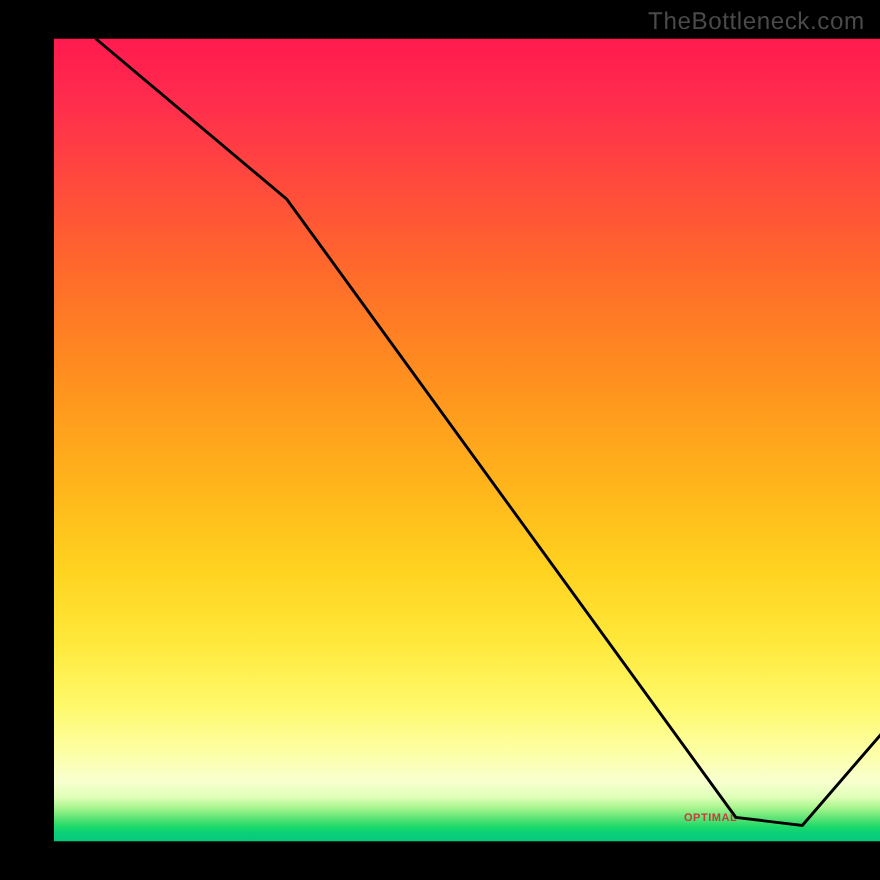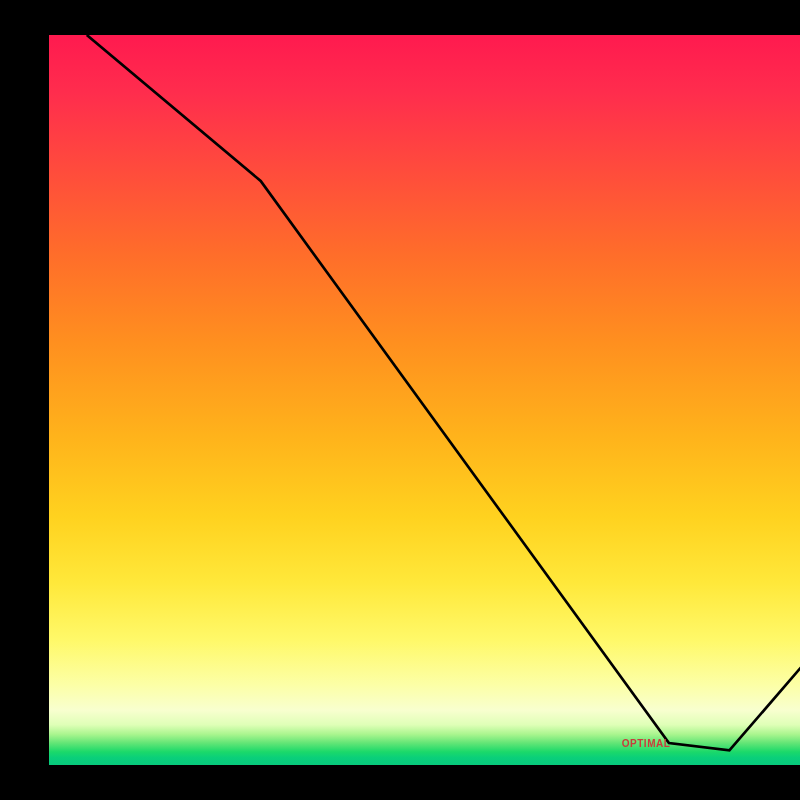--- a/index.html
+++ b/index.html
@@ -80,20 +80,21 @@
     font-weight: 700;
     letter-spacing: 0.5px;
     z-index: 12;
     white-space: nowrap;
   }
 </style>
 </head>
 <body>
 
 <div class="frame">
+  <div class="watermark">TheBottleneck.com</div>
 
   <div class="plot-area">
     <div class="gradient-bg"></div>
 
     <svg class="line-svg" viewBox="0 0 730 730" preserveAspectRatio="none">
 
       <path id="curve-path" fill="none" stroke="#000" stroke-width="2.6" d="M36.5 0.0 L204.4 146.0 L598.6 708.1 L657.0 715.4 L730.0 627.8"></path>
     </svg>
 
     <div id="optimal-label" class="optimal-label" style="left: 572.8px; top: 703.4px;">OPTIMAL</div>

